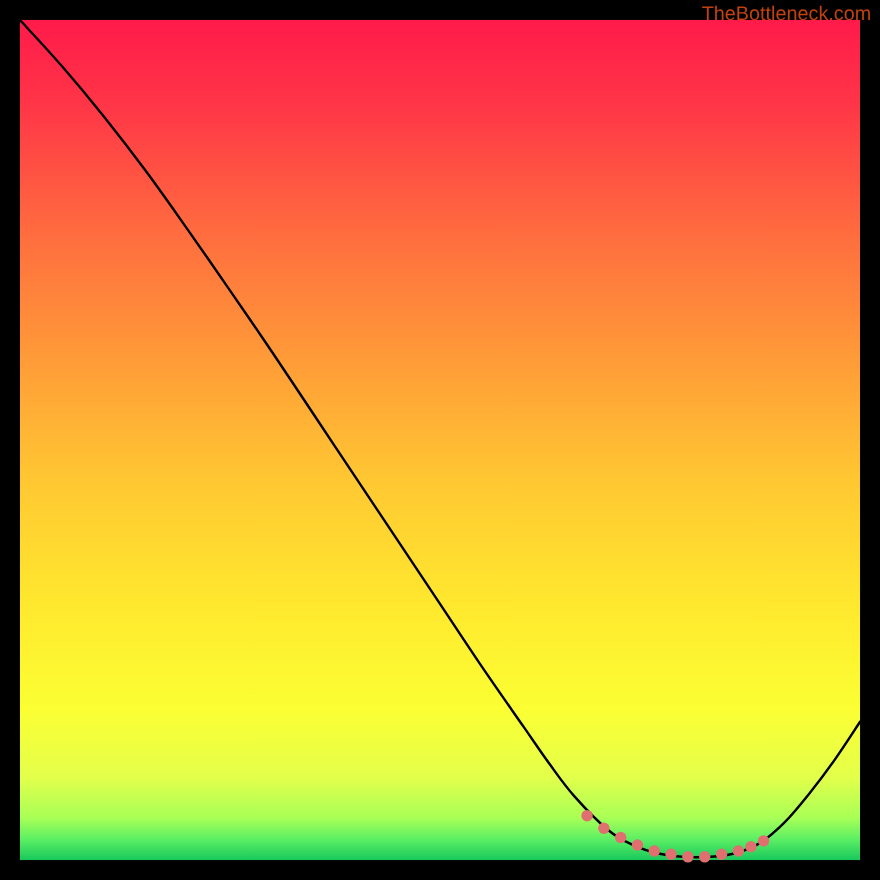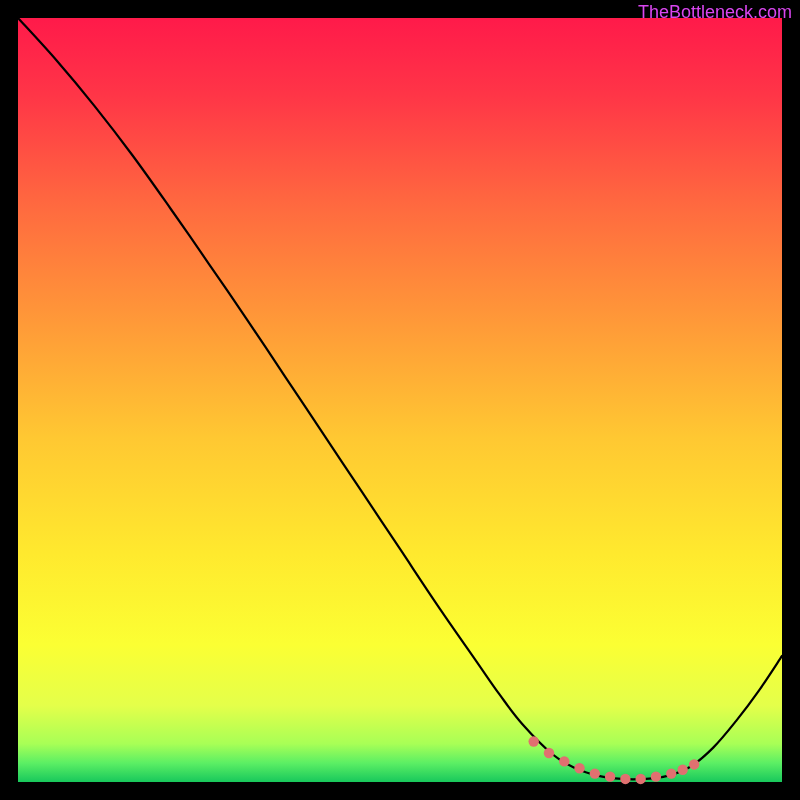--- a/index.html
+++ b/index.html
@@ -38,21 +38,21 @@
     height: 100%;
     overflow: visible;
   }
   .watermark {
     position: absolute;
     top: 2px;
     right: 8px;
     font-family: Arial, Helvetica, sans-serif;
     font-size: 18px;
     font-weight: 500;
-    color: #d946ef;
+    color: #c2410c;
     letter-spacing: 0;
   }
 </style>
 </head>
 <body>
 
 <div class="chart-container">
   <div class="plot-area">
     <svg class="gradient-bg" viewBox="0 0 764 764" preserveAspectRatio="none">
       <defs>

